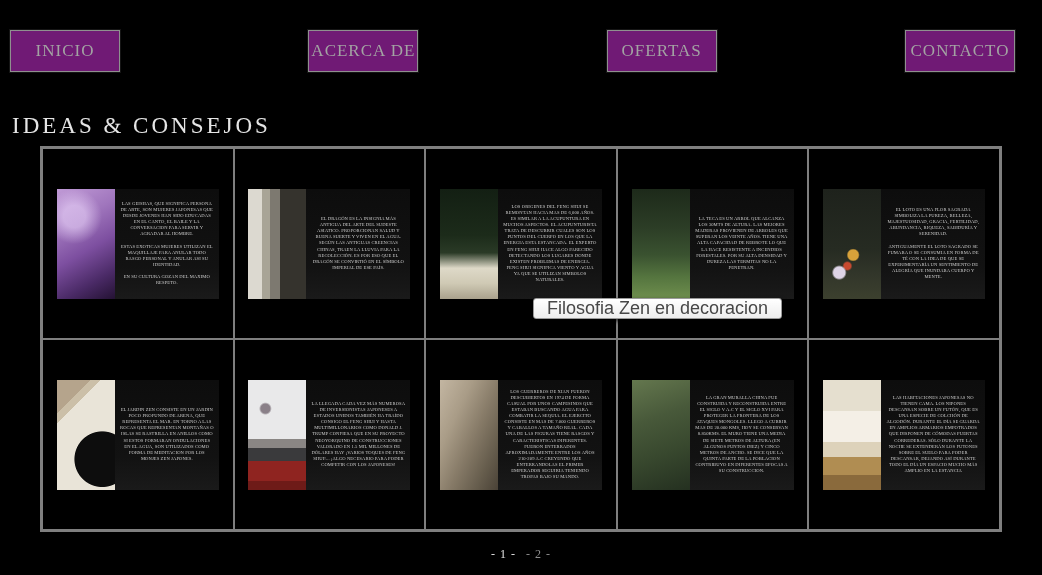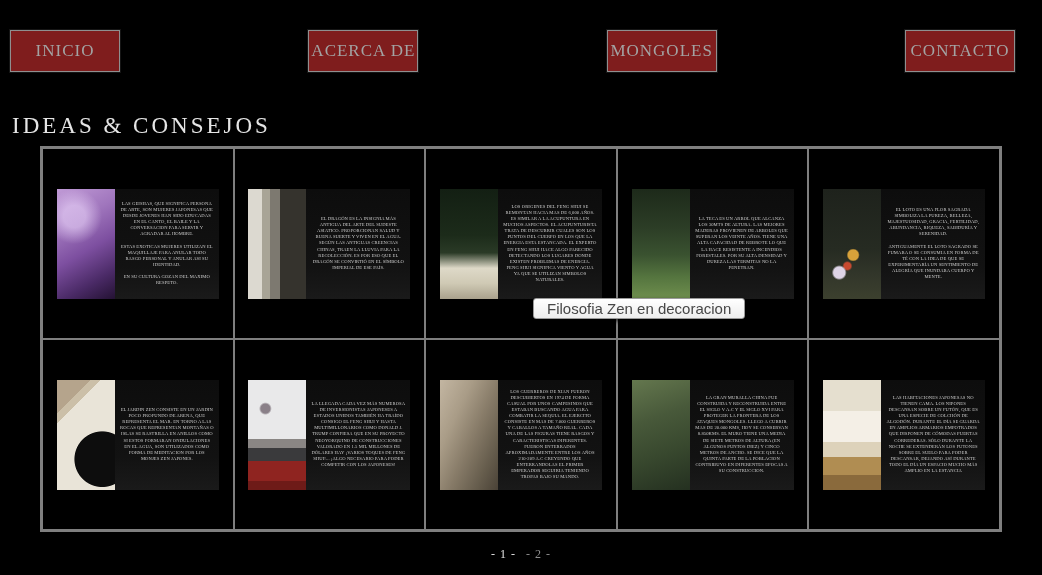--- a/index.html
+++ b/index.html
@@ -2,21 +2,21 @@
 <html><head>
 <meta charset="utf-8">
 <style>
   html,body{margin:0;padding:0;background:#000;}
   body{width:1042px;height:575px;position:relative;overflow:hidden;
        font-family:"Liberation Serif","DejaVu Serif",serif;}
 
   
   .nav{position:absolute;top:30px;left:0;width:1042px;display:flex;
        justify-content:space-between;padding:0 27px 0 10px;box-sizing:border-box;}
-  .nav-btn{width:108px;height:40px;background:#7f1d1d;border:1px solid #8f8f8f;
+  .nav-btn{width:108px;height:40px;background:#701a75;border:1px solid #8f8f8f;
        box-shadow:0 0 0 1px #151515;color:#a3a3a3;font-size:17px;letter-spacing:1px;
        display:flex;align-items:center;justify-content:center;cursor:pointer;
        font-family:"Liberation Serif","DejaVu Serif",serif;white-space:nowrap;}
 
   
   .page-title{position:absolute;top:113px;left:12px;margin:0;color:#e5e5e5;
        font-size:23px;font-weight:normal;letter-spacing:3px;}
 
   
   .grid{position:absolute;top:146px;left:40px;width:958px;height:382px;
@@ -47,38 +47,38 @@
        linear-gradient(135deg,#b5a48c 0 20%,#cbbfa8 20% 26%,#e9e4d8 26% 100%);}
   .ph7{background:radial-gradient(circle at 30% 26%,#8a8088 0 5%,transparent 7%),
        linear-gradient(180deg,#e9e9ea 0 54%,#8a8684 54% 62%,#3a3a3c 62% 74%,#8f2420 74% 92%,#6e1b18 92% 100%);}
   .ph8{background:linear-gradient(115deg,#c3b6a2 0%,#a99c87 30%,#877b68 55%,#655c4c 80%,#4a4237 100%);}
   .ph9{background:linear-gradient(160deg,#64774e 0%,#48593a 35%,#38482e 65%,#243020 100%);}
   .ph10{background:linear-gradient(180deg,#e5dfcf 0 28%,#f4efe6 28% 56%,#ddd2ba 56% 70%,#b08d52 70% 86%,#8a6a3c 86% 100%);}
 
   
   .tooltip{position:absolute;top:298px;left:533px;height:13px;
        background:linear-gradient(180deg,#ffffff,#ededed);border:1px solid #9a9a9a;
-       border-radius:3px;padding:3px 13px;color:#474747;font-size:15px;
+       border-radius:3px;padding:3px 13px;color:#474747;font-size:18px;
        font-family:"Liberation Sans","DejaVu Sans",sans-serif;
        box-shadow:1px 2px 4px rgba(0,0,0,.7);white-space:nowrap;line-height:13px;}
 
   
   .pager{position:absolute;top:547px;left:0;width:1042px;text-align:center;
        font-size:12px;letter-spacing:1px;}
   .pager a{text-decoration:none;margin:0 3px;cursor:pointer;}
   .page-current{color:#e2e2e2;}
   .page-link{color:#8f8f8f;}
 </style>
 </head>
 <body>
 
 <div class="nav">
   <div class="nav-btn">INICIO</div>
   <div class="nav-btn">ACERCA DE</div>
-  <div class="nav-btn">MONGOLES</div>
+  <div class="nav-btn">OFERTAS</div>
   <div class="nav-btn">CONTACTO</div>
 </div>
 
 <h1 class="page-title">IDEAS &amp; CONSEJOS</h1>
 
 <div class="grid">
 
   <div class="cell">
     <div class="composite">
       <div class="photo ph1"></div>

